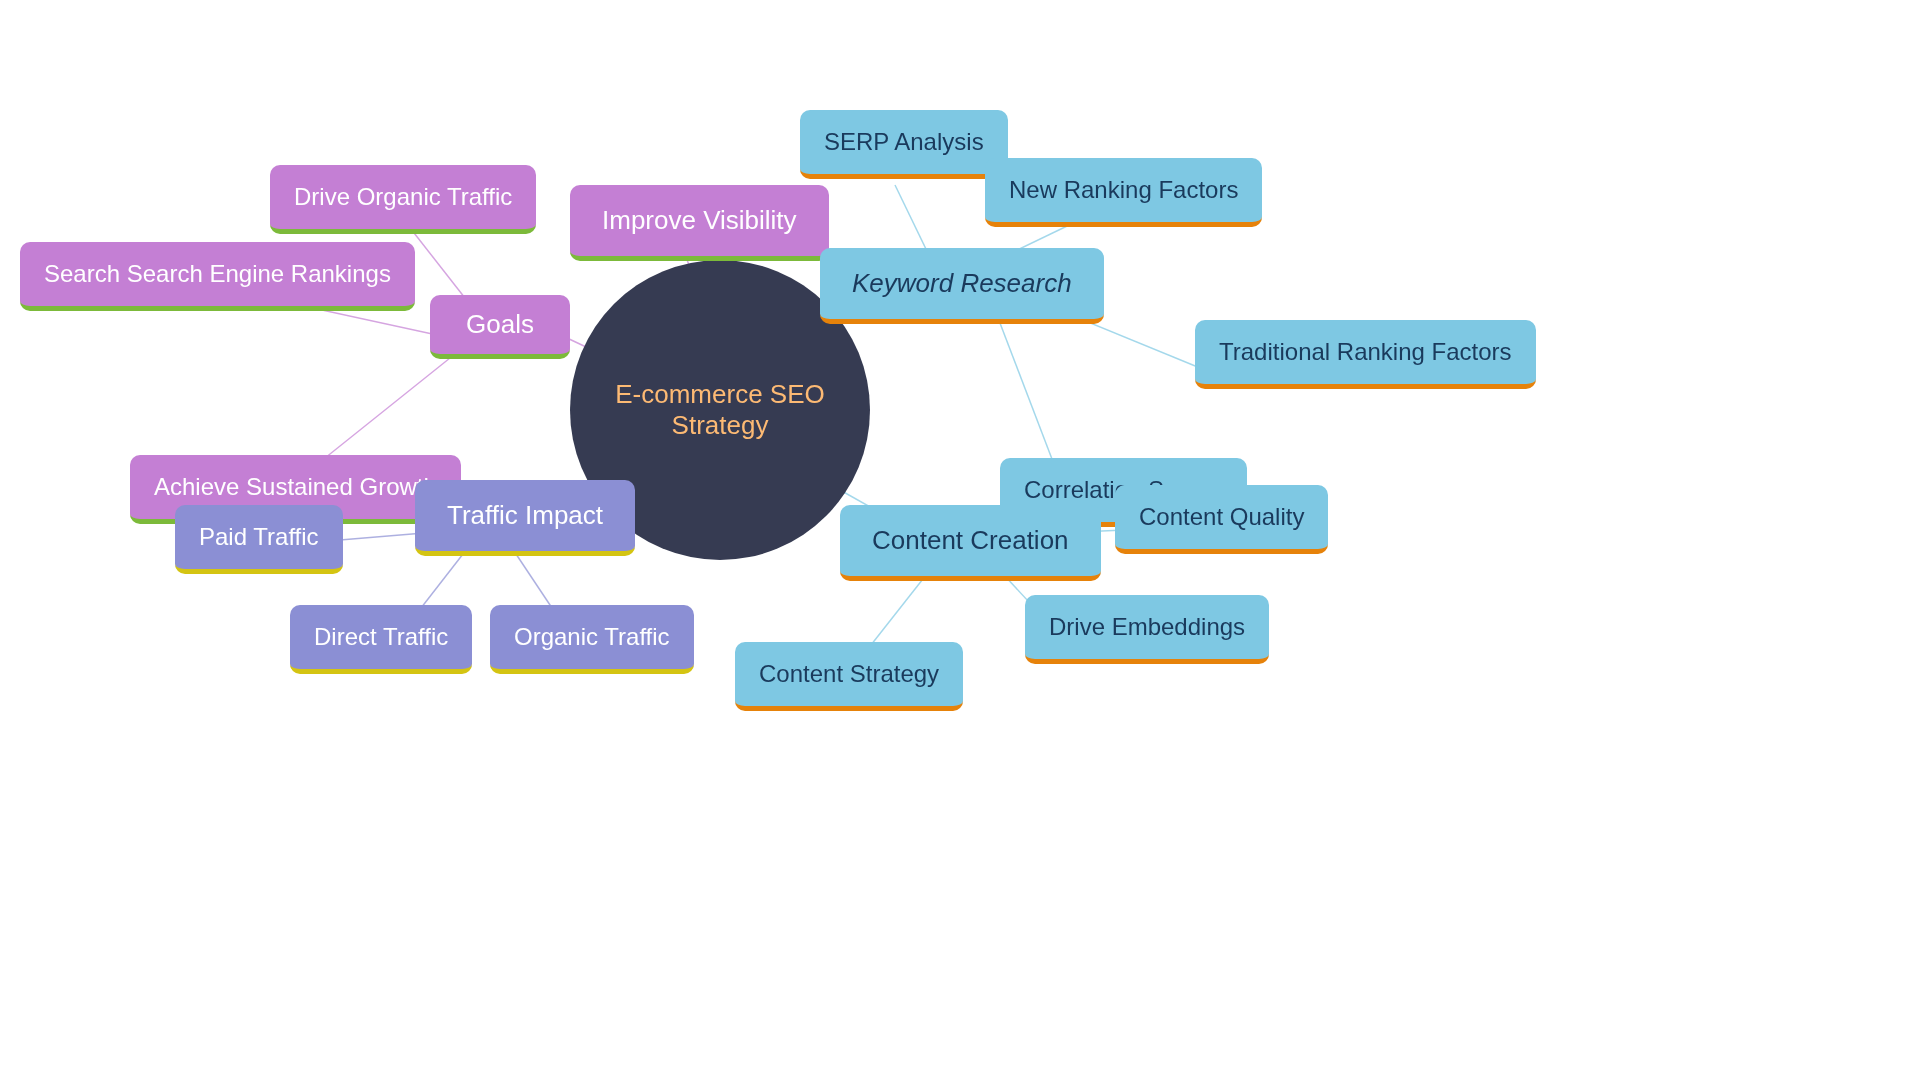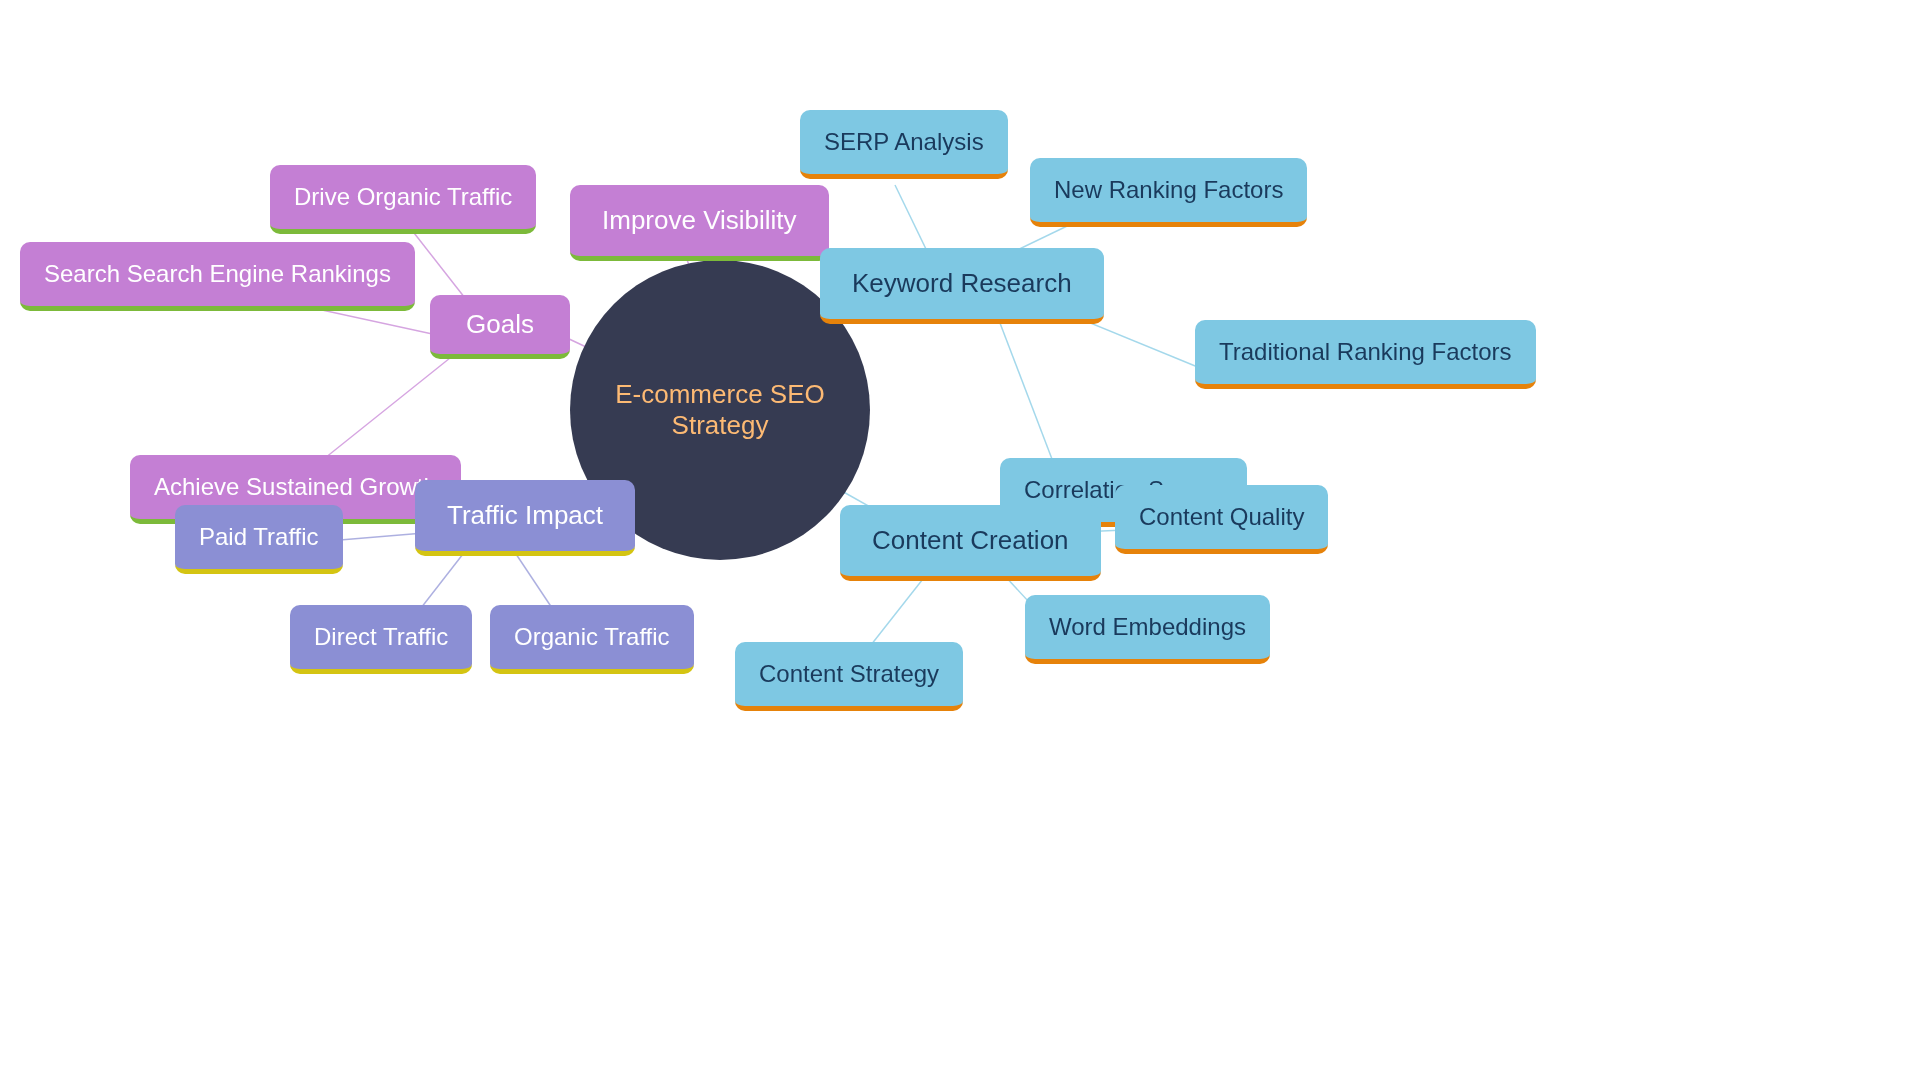--- a/index.html
+++ b/index.html
@@ -119,50 +119,50 @@
 </div>
 
 <div class="node node-purple" style="left:130px; top:455px;">
   <span>Achieve Sustained Growth</span>
 </div>
 
 <div class="node node-purple" style="left:570px; top:185px; font-size:26px; padding:20px 32px;">
   <span>Improve Visibility</span>
 </div>
 
-<div class="node node-blue" style="left:820px; top:248px; font-size:26px; padding:20px 32px;">
+<div class="node node-blue" style="left:820px; top:248px; font-size:26px; padding:20px 32px;font-style:italic;">
   <span>Keyword Research</span>
 </div>
 
 <div class="node node-blue" style="left:800px; top:110px;">
   <span>SERP Analysis</span>
 </div>
 
-<div class="node node-blue" style="left:1030px; top:158px;">
+<div class="node node-blue" style="left:985px; top:158px;">
   <span>New Ranking Factors</span>
 </div>
 
 <div class="node node-blue" style="left:1195px; top:320px;">
   <span>Traditional Ranking Factors</span>
 </div>
 
 <div class="node node-blue" style="left:1000px; top:458px;">
   <span>Correlation Scores</span>
 </div>
 
 <div class="node node-blue" style="left:840px; top:505px; font-size:26px; padding:20px 32px;">
   <span>Content Creation</span>
 </div>
 
 <div class="node node-blue" style="left:1115px; top:485px;">
   <span>Content Quality</span>
 </div>
 
 <div class="node node-blue" style="left:1025px; top:595px;">
-  <span>Word Embeddings</span>
+  <span>Drive Embeddings</span>
 </div>
 
 <div class="node node-blue" style="left:735px; top:642px;">
   <span>Content Strategy</span>
 </div>
 
 <div class="node node-indigo" style="left:415px; top:480px; font-size:26px; padding:20px 32px;">
   <span>Traffic Impact</span>
 </div>
 

